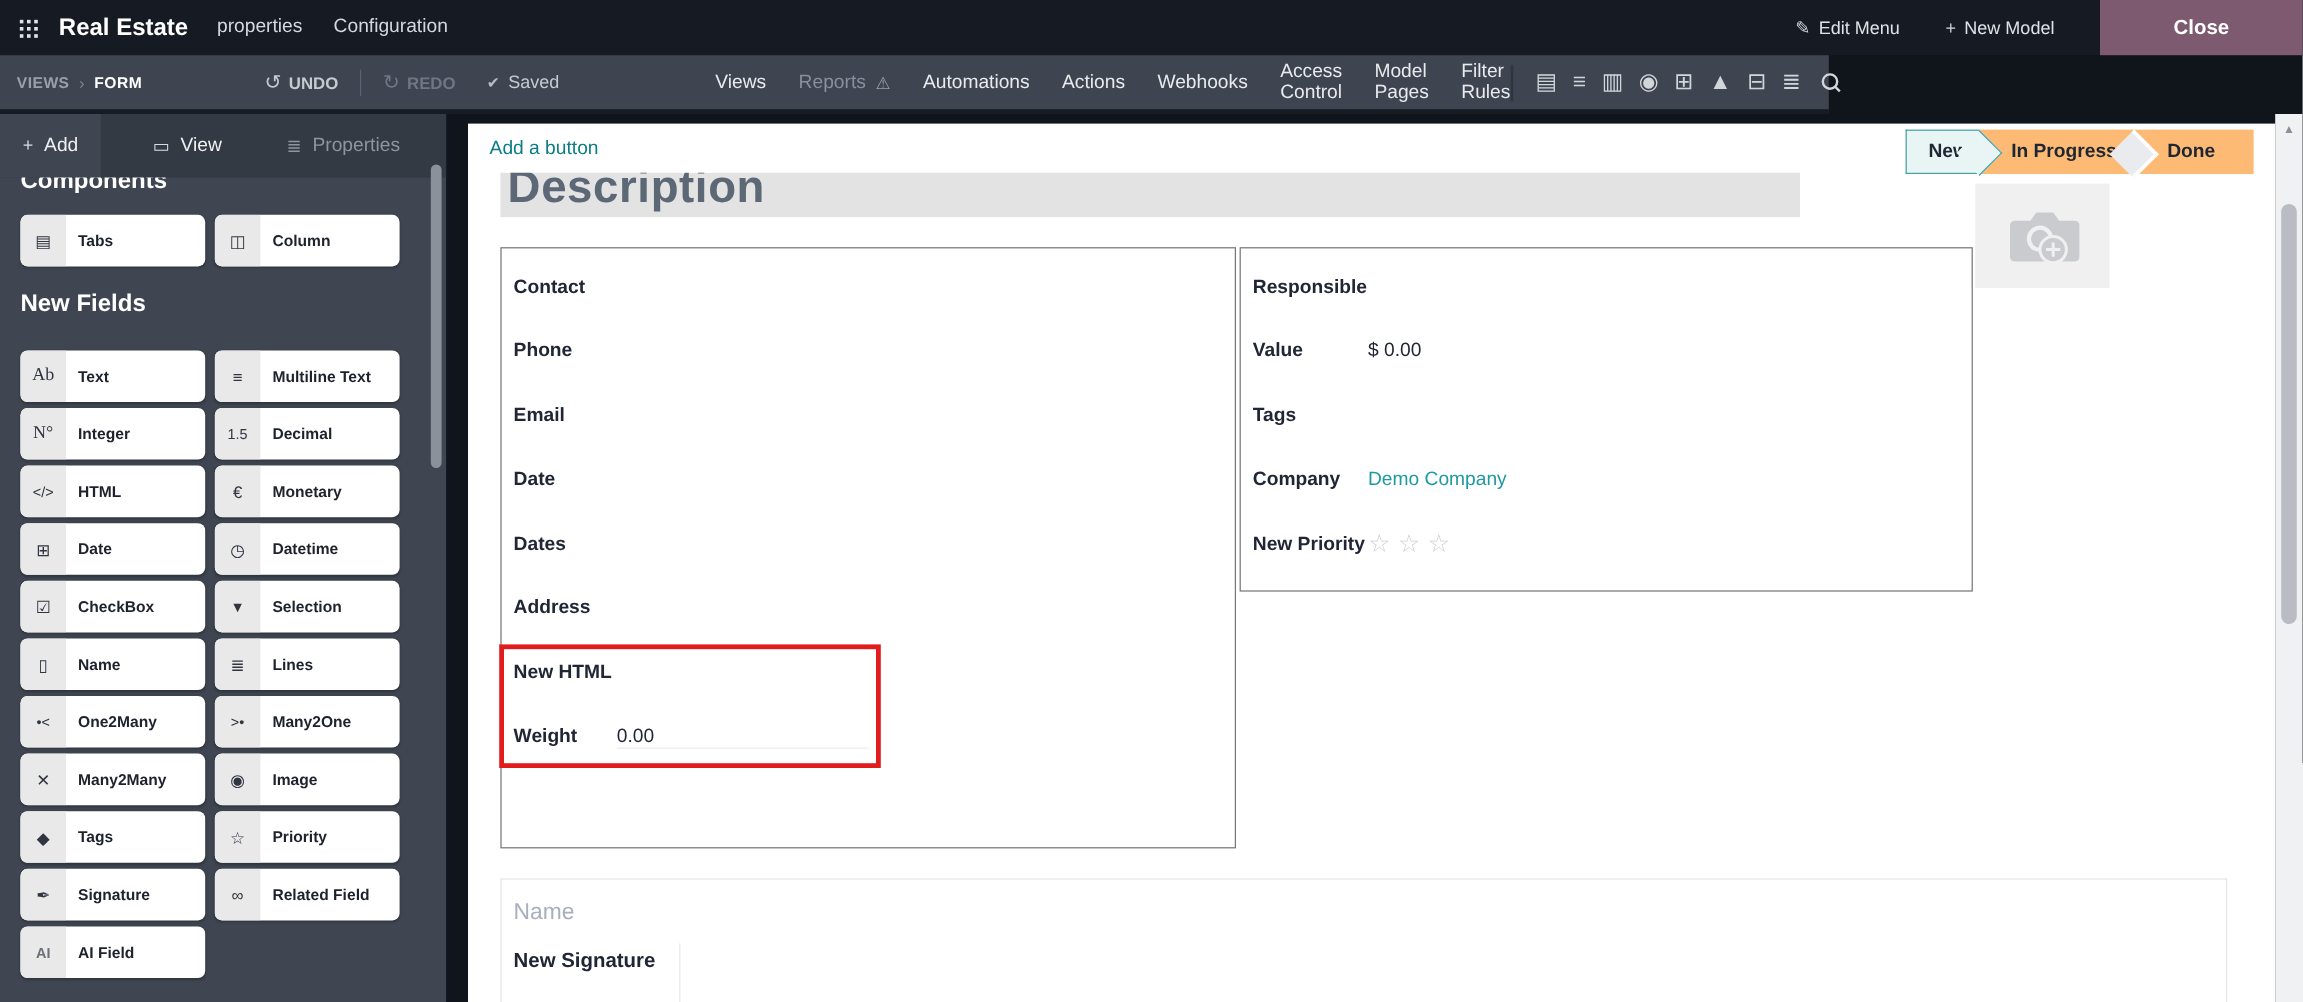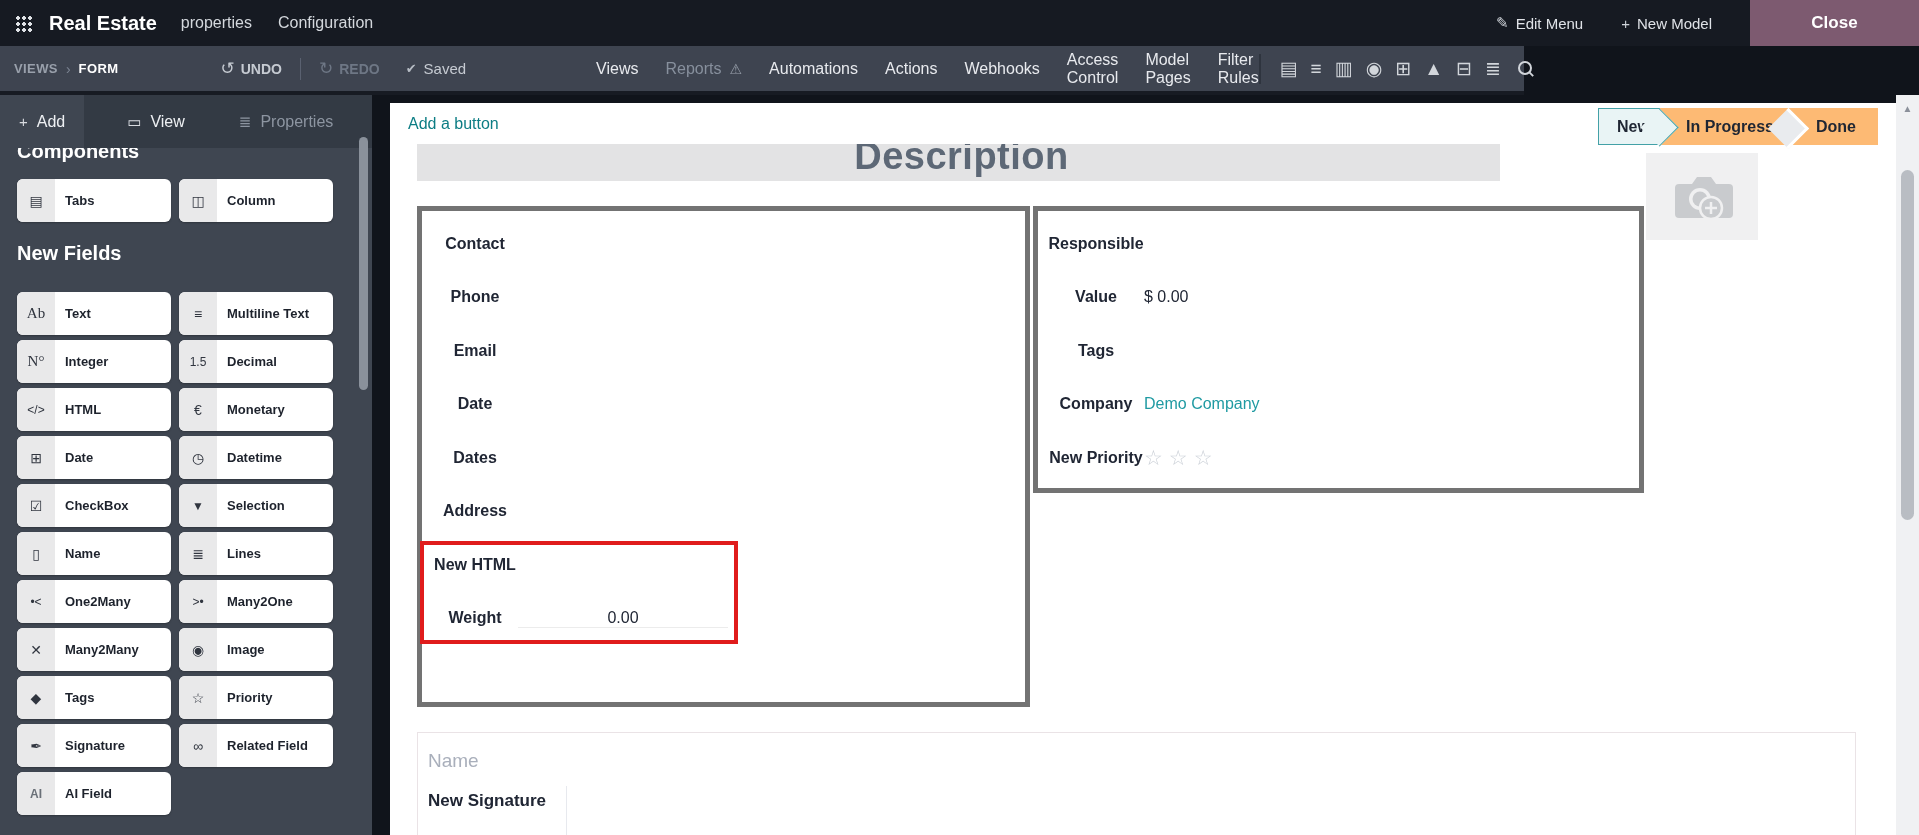--- a/index.html
+++ b/index.html
@@ -64,47 +64,47 @@
           box-shadow:0 1px 2px rgba(0,0,0,.25); cursor:grab; }
   .fbtn .ic { width:38px; background:#e9e9ea; display:flex; align-items:center; justify-content:center;
               font-size:14px; color:#30353f; font-weight:400; flex-shrink:0; }
   .fbtn .ic.serif { font-family:"Liberation Serif", serif; font-size:15px; }
   .fbtn .ic.small { font-size:12px; }
   .fbtn .lb { flex:1; display:flex; align-items:center; padding-left:10px; font-size:13px; font-weight:700; color:#1d222c;border-radius:17px; }
   .side-scrollthumb { position:absolute; right:4px; top:42px; width:9px; height:253px; background:#8a919b; border-radius:5px; }
 
   
   .main { position:absolute; top:95px; left:372px; width:1547px; height:740px; background:#10141b; }
-  .canvas { position:absolute; top:8px; left:18px; width:1506px; height:732px; background:#fff; overflow:hidden;text-align:center; }
+  .canvas { position:absolute; top:8px; left:18px; width:1506px; height:732px; background:#fff; overflow:hidden; }
   .vscroll { position:absolute; top:0; right:0; width:23px; height:740px; background:#f0f1f3; }
   .vscroll .up { position:absolute; top:8px; left:0; width:23px; text-align:center; font-size:10px; color:#8b909a; }
   .vscroll .thumb { position:absolute; top:75px; left:5px; width:13px; height:350px; background:#b9bdc3; border-radius:7px; }
 
   .add-button-link { position:absolute; left:18px; top:12px; font-size:16px; color:#0c7d84; cursor:pointer; }
 
   
   .statusbar { position:absolute; top:5px; right:18px; height:37px; display:flex; }
   .sb-cell { position:relative; height:37px; line-height:37px; font-size:16px; font-weight:600; color:#1f2633;
              background:#fdba74; padding:0 16px 0 26px; }
   .sb-cell::after { content:''; position:absolute; top:5.5px; right:-13px; width:26px; height:26px;
                     transform:rotate(45deg); background:#e9ebee;
                     border-top:3px solid #fff; border-right:3px solid #fff; z-index:1; }
-  .sb-cell:last-child { padding-right:22px; }
+  .sb-cell:last-child { padding-right:32px; }
   .sb-cell:last-child::after { display:none; }
   .sb-cell.active { background:#e9f4f5; border:1px solid #43a1a7; border-right:none; padding:0 10px 0 18px;
                     line-height:35px; z-index:2; }
   .sb-cell.active::after { top:4.5px; background:#e9f4f5; border-top:1px solid #43a1a7; border-right:1px solid #43a1a7; z-index:2; }
 
   .page-title-bar { position:absolute; left:27px; top:41px; width:1083px; height:37px; background:#e3e3e4; overflow:hidden; }
   .page-title-bar .t { font-size:38px; font-weight:600; color:#5d6876; margin:-9px 0 0 6px; letter-spacing:.5px; }
 
   .img-placeholder { position:absolute; left:1256px; top:50px; width:112px; height:87px; background:#f0f0f1;
                      display:flex; align-items:center; justify-content:center; }
 
-  .fieldgroup { position:absolute; background:#fff; border:5px solid #737373; }
+  .fieldgroup { position:absolute; background:#fff; border:1px solid #737373; }
   .grp-left  { left:27px;  top:103px; width:613px; height:501px; padding:6px 0 0 10px; }
   .grp-right { left:643px; top:103px; width:611px; height:287px; padding:6px 0 0 10px; }
   .frow { height:53.5px; display:flex; align-items:center; }
   .frow .lbl { font-size:16px; font-weight:700; color:#202634; flex-shrink:0; }
   .grp-left  .lbl { width:86px; }
   .grp-right .lbl { width:96px; }
   .frow .val { font-size:16px; color:#202634; }
   .frow .val.link { color:#1f9aa2; }
   .frow .val.underlined { display:inline-block; min-width:210px; border-bottom:1px solid #ececec; }
   .frow .val.stars { font-size:21px; color:#ccd1d8; letter-spacing:6px; }

